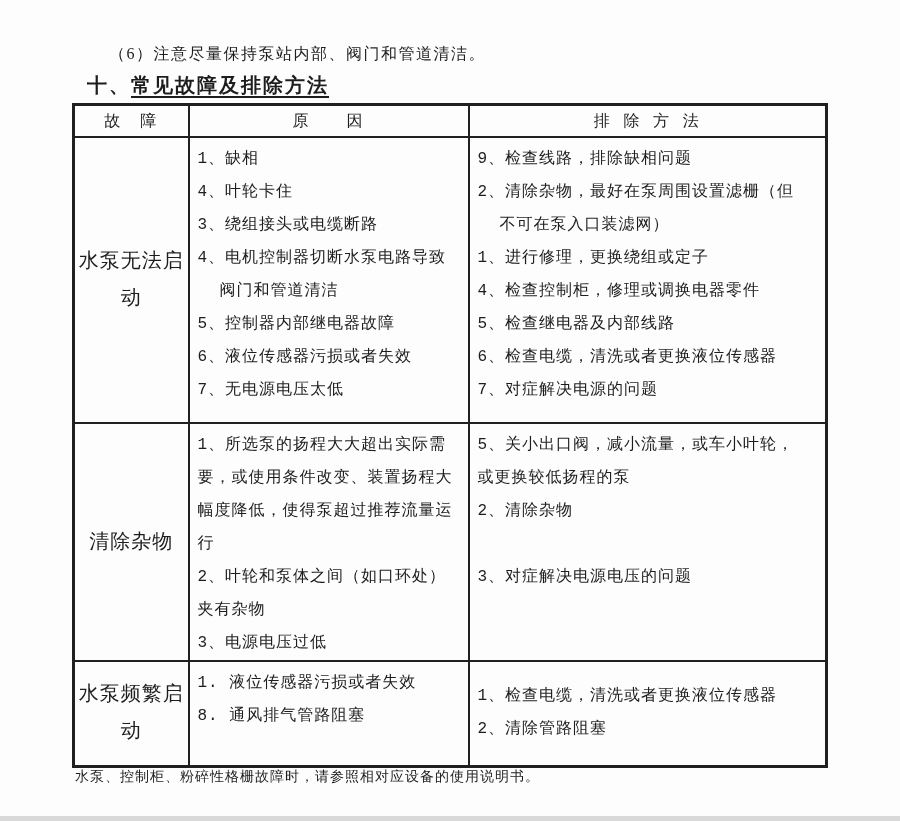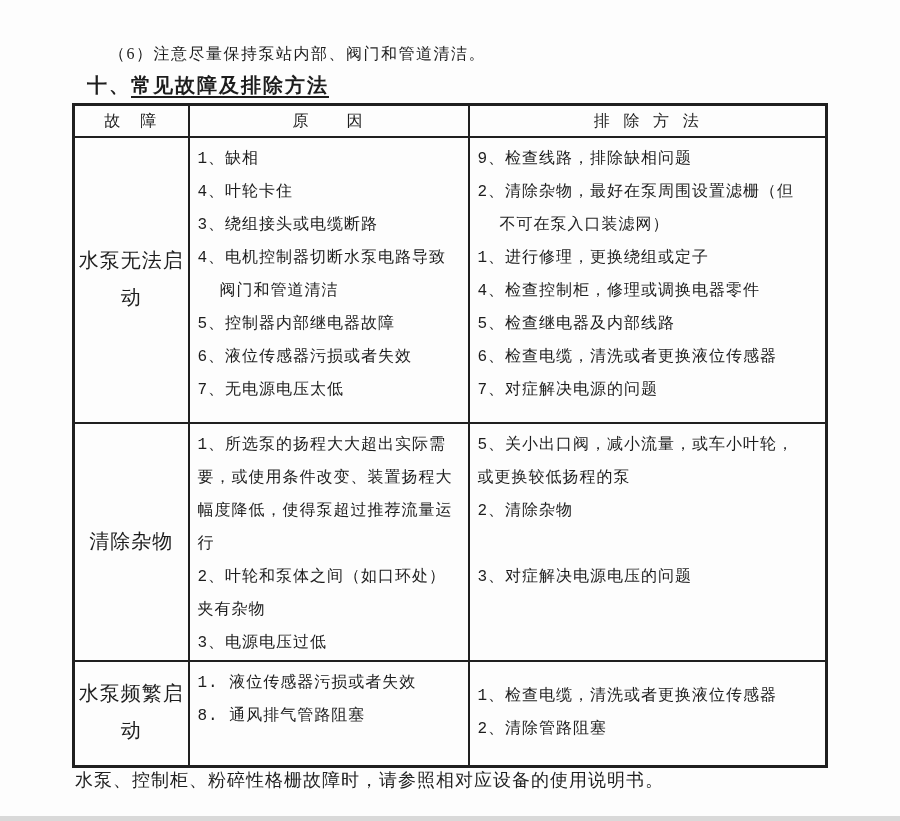--- a/index.html
+++ b/index.html
@@ -53,21 +53,21 @@
     font-size:16px;letter-spacing:1px;
   }
   tbody tr:nth-child(1){height:286px;}
   tbody tr:nth-child(2){height:232px;}
   tbody tr:nth-child(3){height:105px;}
   tbody tr:nth-child(3) td.remedy-col{vertical-align:middle;padding-top:0;}
   .cell-line{line-height:33px;height:33px;white-space:nowrap;overflow:visible;}
   .cell-line.indent-1{padding-left:22px;}
   .footer-note{
     position:absolute;left:75px;top:768px;margin:0;
-    font-size:18px;letter-spacing:1px;white-space:nowrap;
+    font-size:14px;letter-spacing:1px;white-space:nowrap;
   }
   .scan-edge-bottom{
     position:absolute;left:0;right:0;bottom:0;height:5px;
     background:#d9d9d9;
   }
 </style>
 </head>
 <body>
 
 <div class="page">

